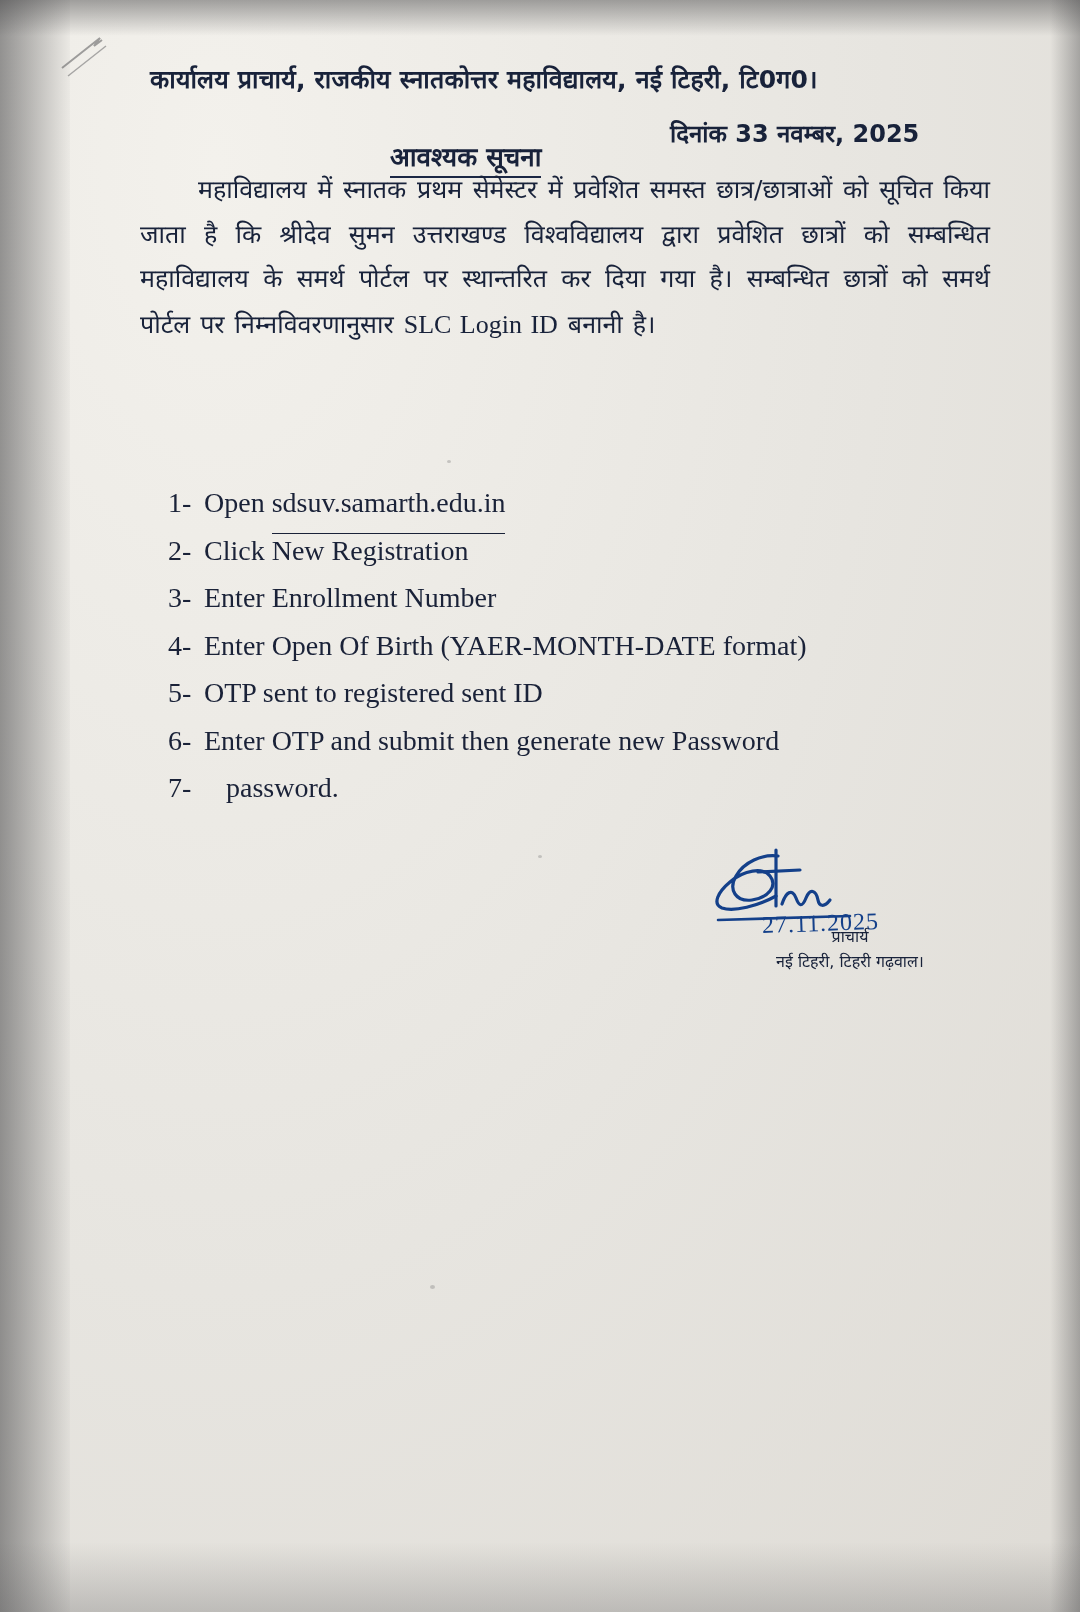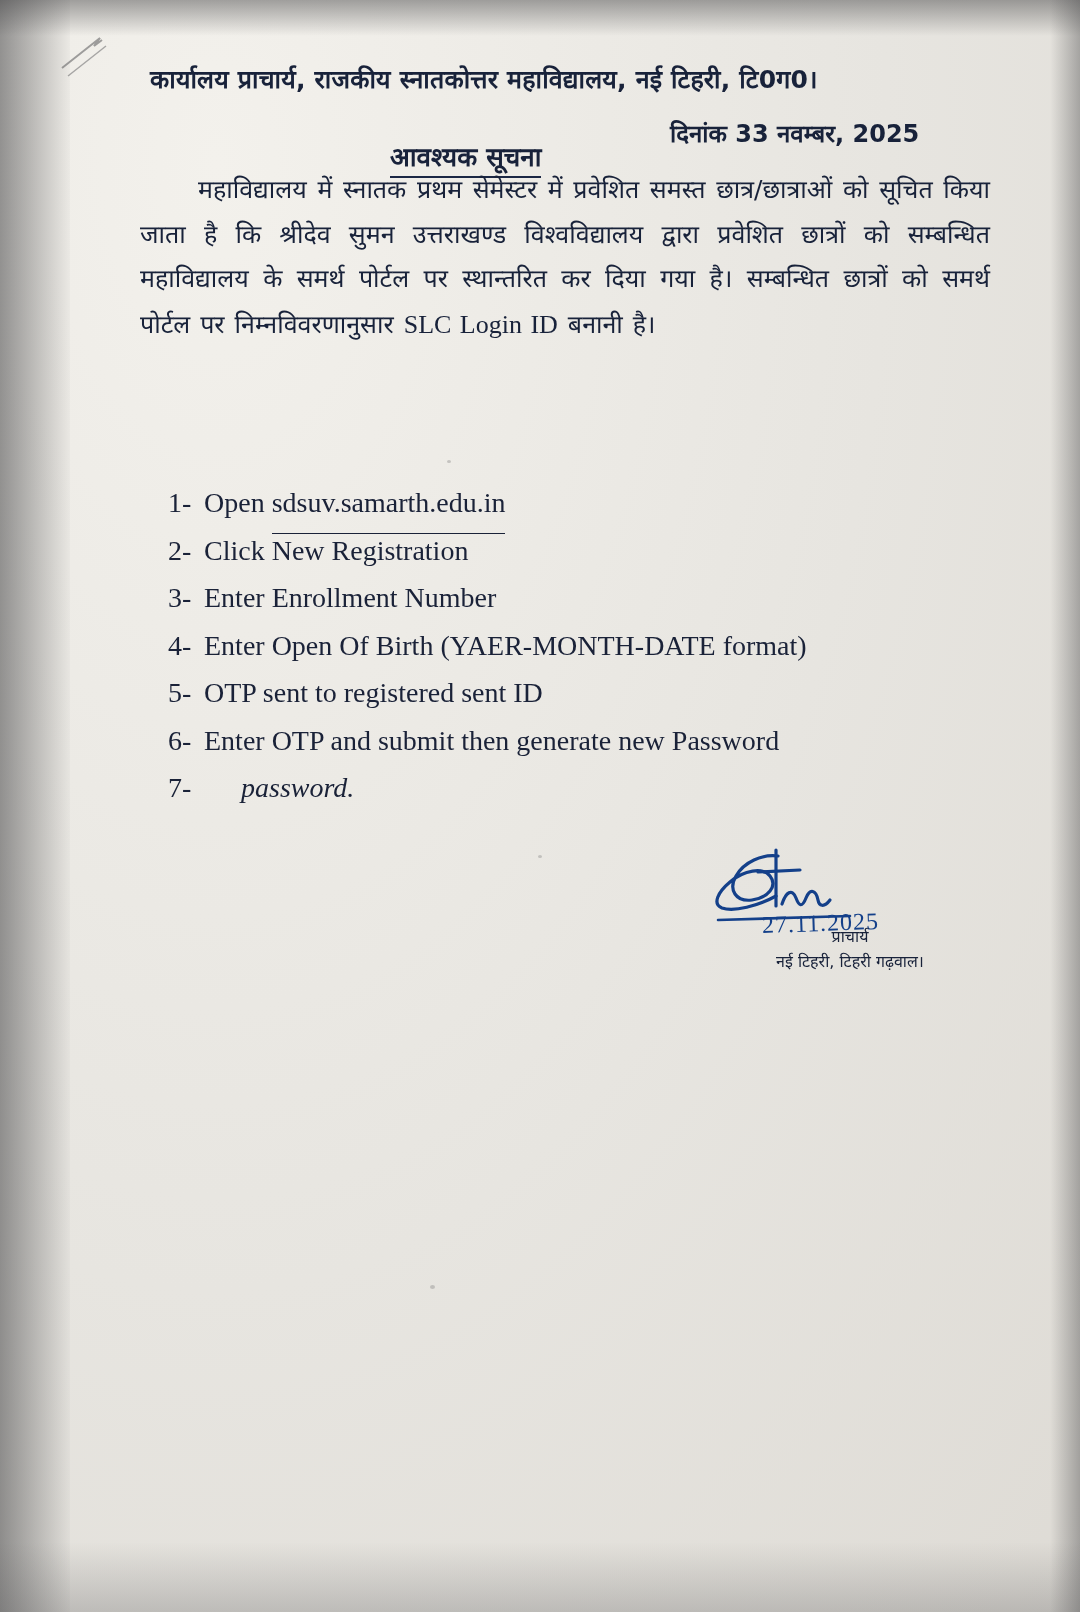--- a/index.html
+++ b/index.html
@@ -168,22 +168,21 @@
   }
   .step-text {
     flex: 1;
   }
   .step-text .link {
     border-bottom: 1.5px solid #1a2238;
     padding-bottom: 15px;
   }
   .step-text .cont {
     display: block;
-    margin-left: 37px;
-    font-style: italic;
+    margin-left: 22px;
   }
 
   
   .sig-area {
     position: absolute;
     left: 700px;
     top: 848px;
     width: 360px;
     height: 120px;
   }

